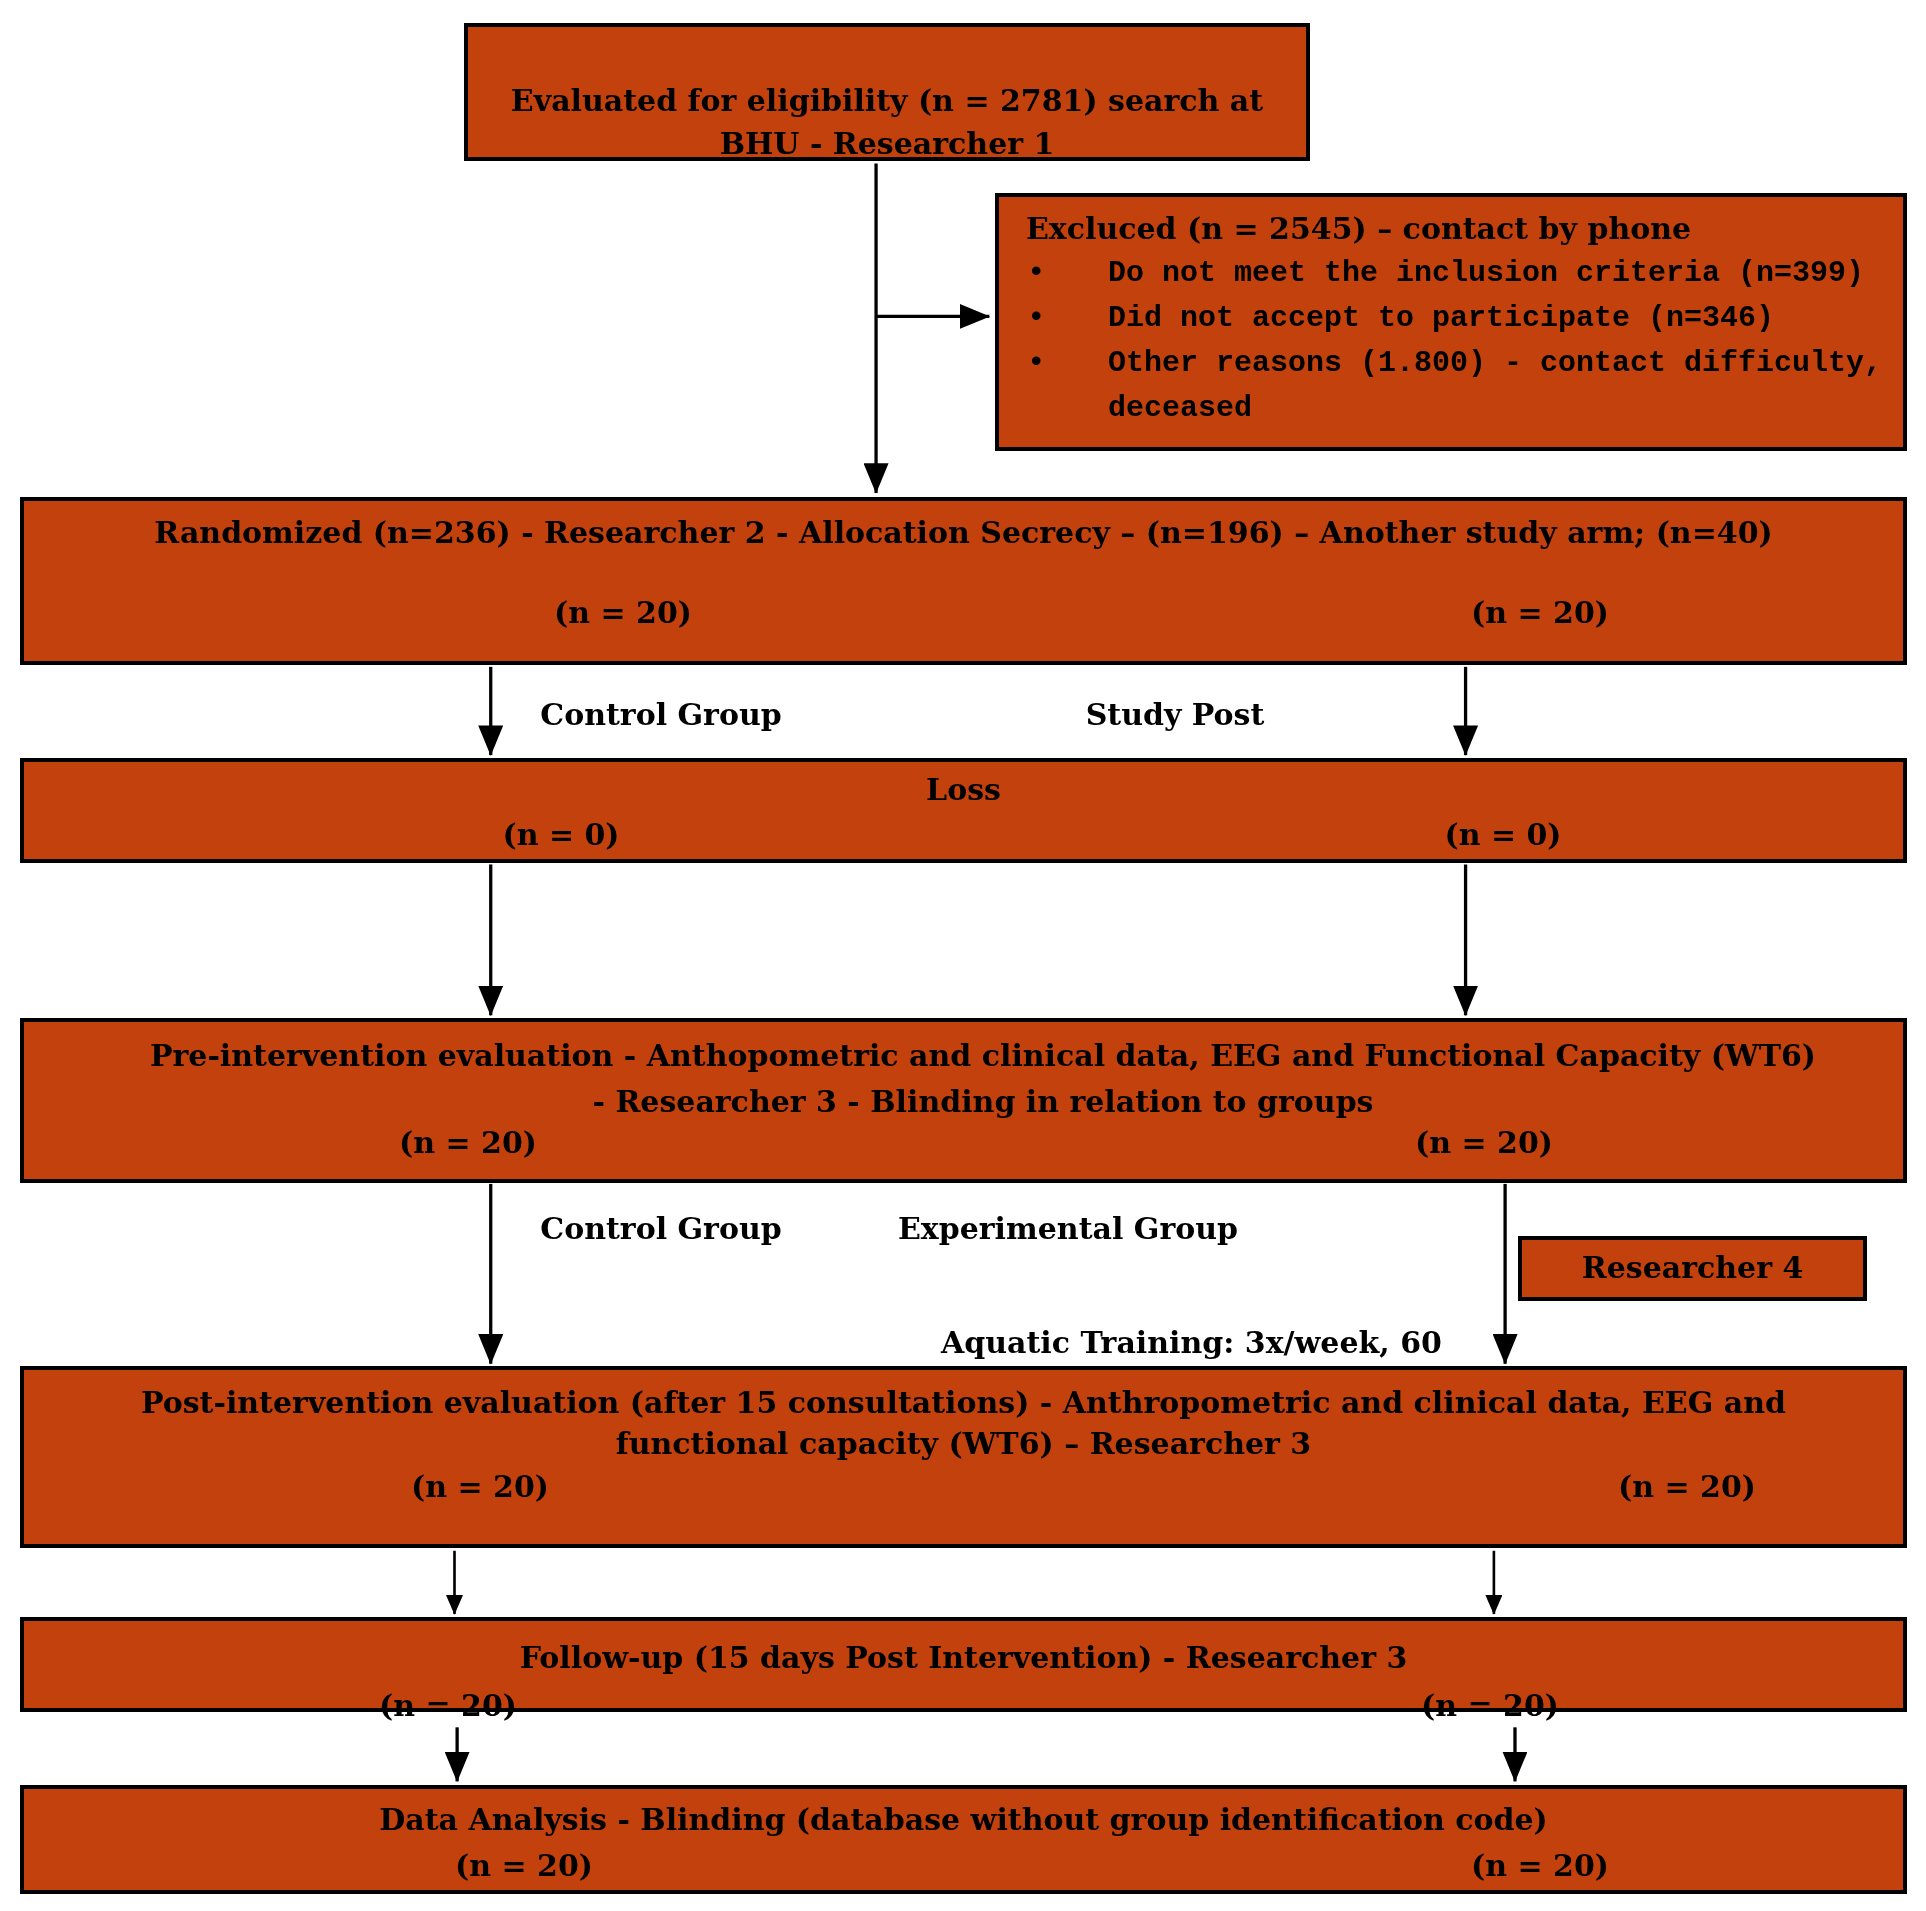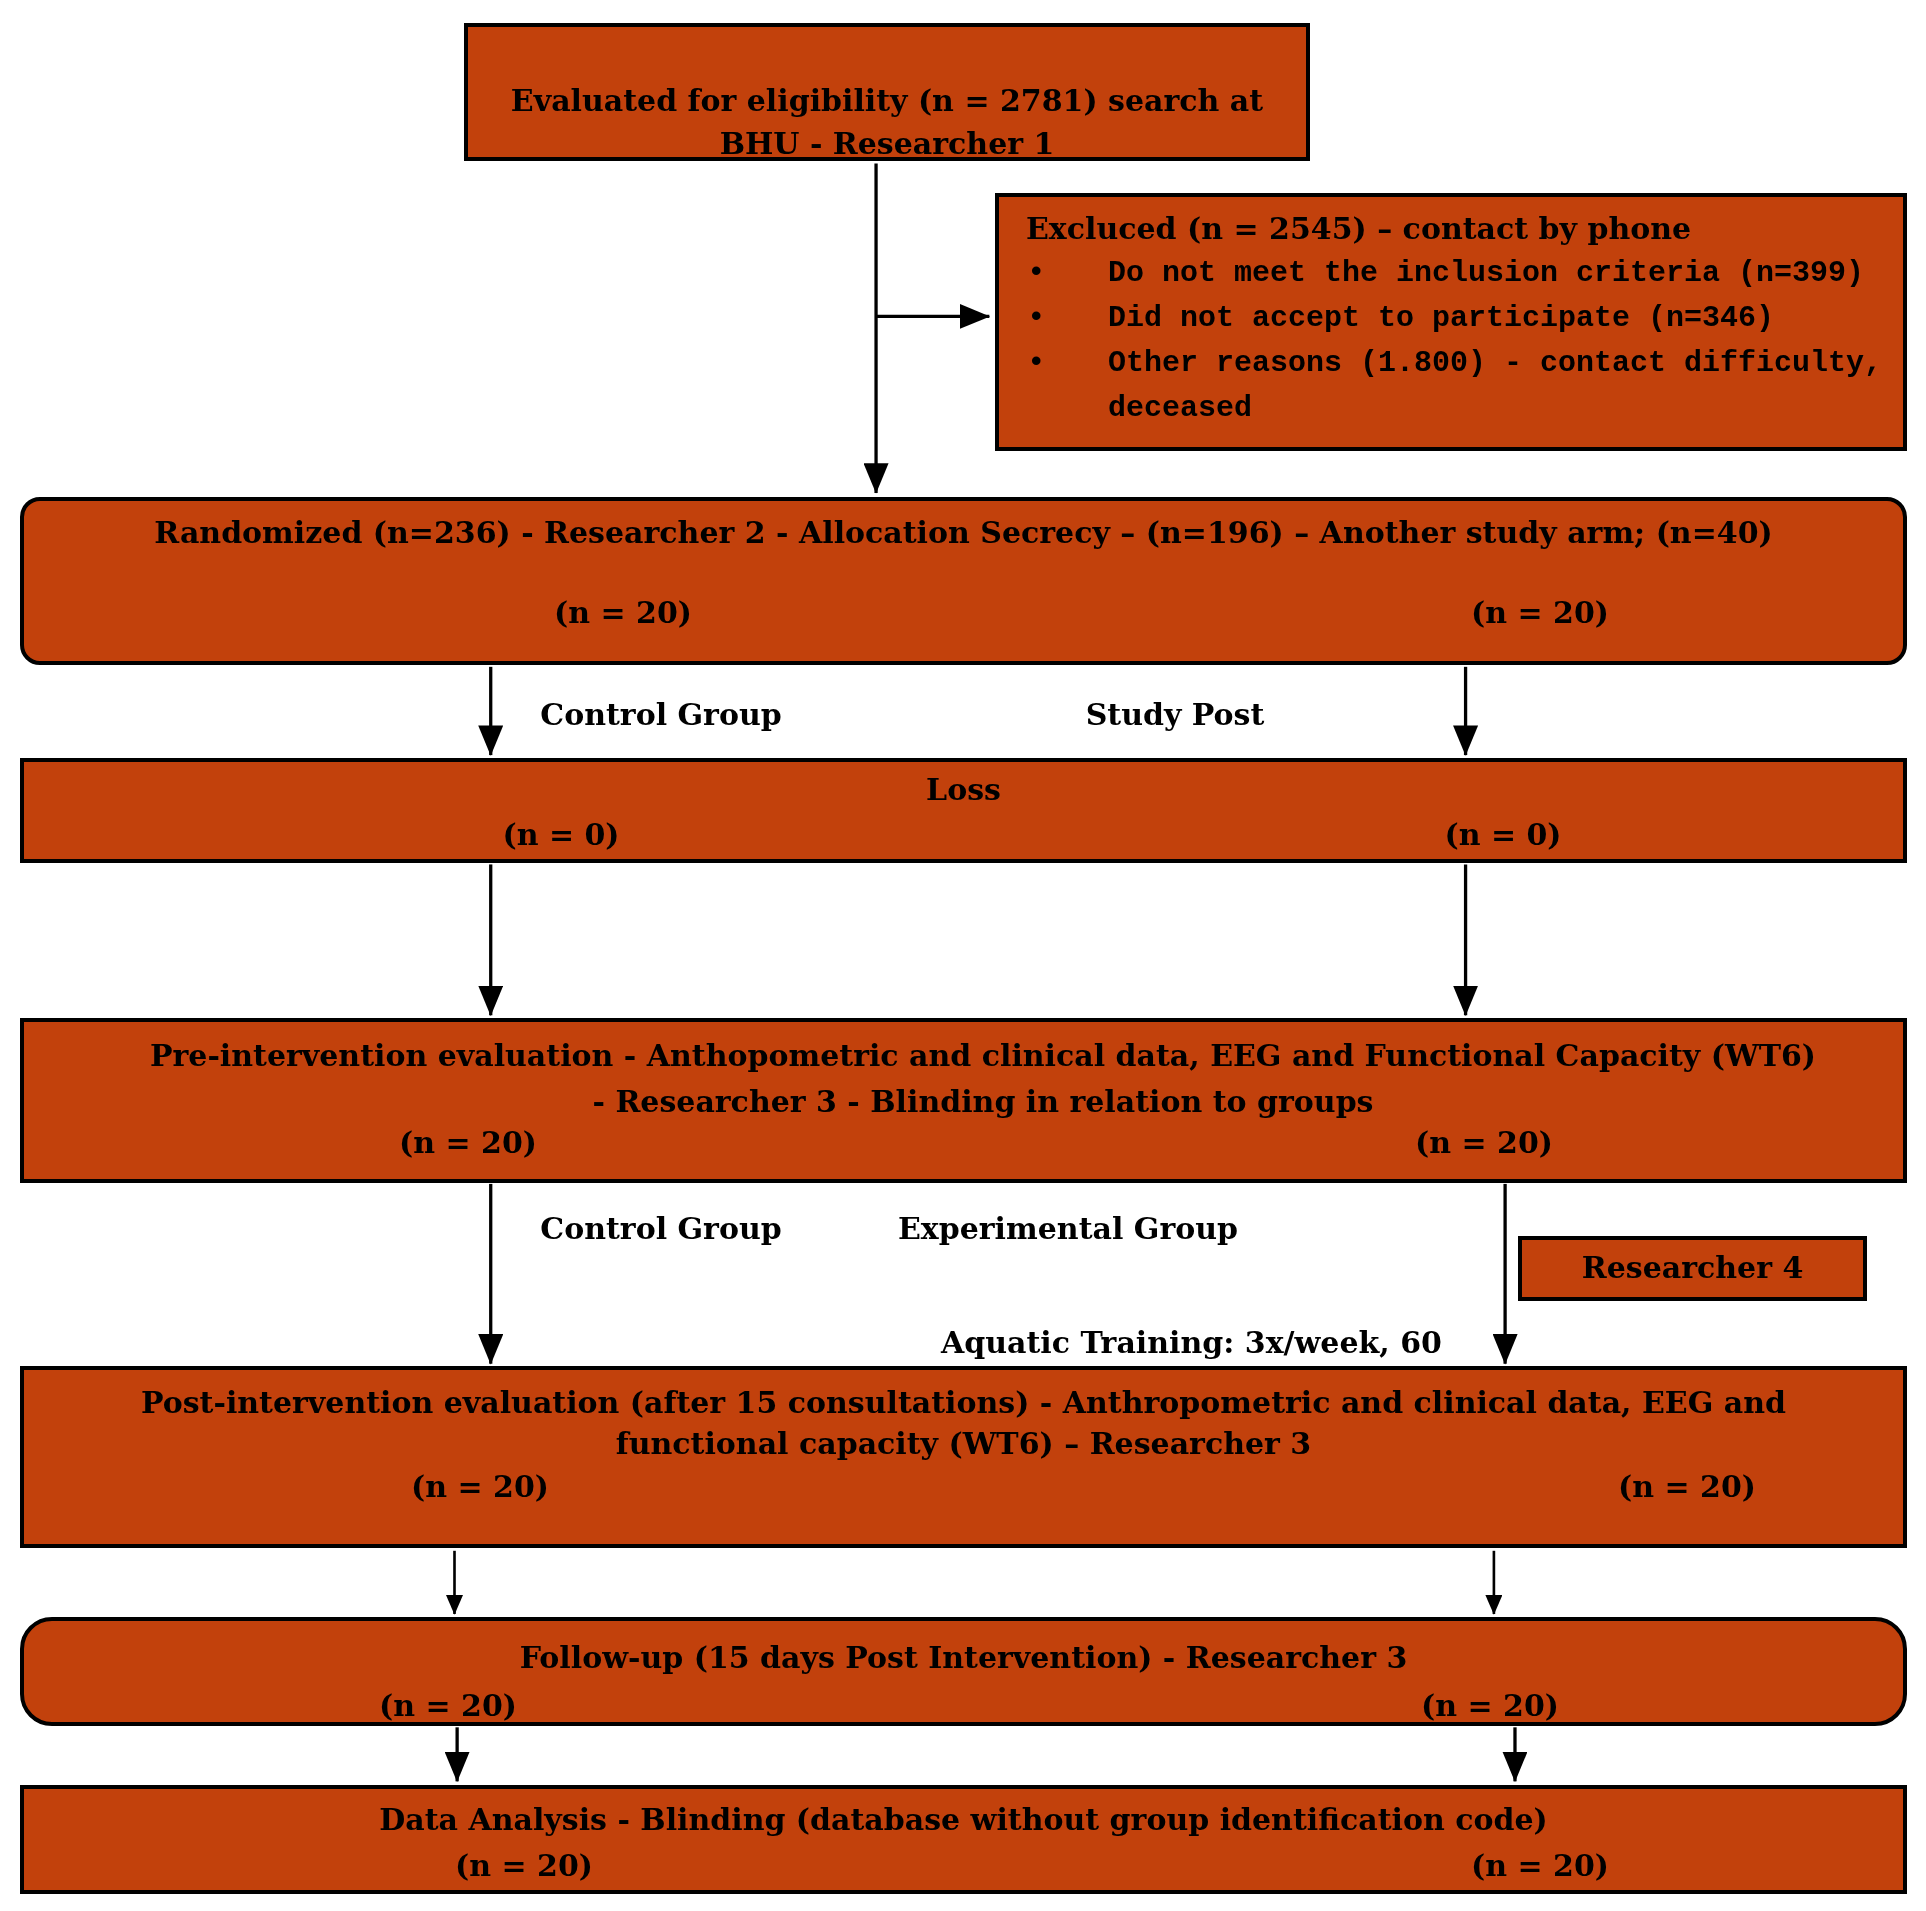--- a/index.html
+++ b/index.html
@@ -55,29 +55,29 @@
     padding-left: 82px;
     white-space: pre-line;
     line-height: 45px;
   }
   .box-excluded li::before {
     content: "\2022";
     position: absolute;
     left: 1.3px; top: 0;
   }
   
-  .box-randomized { left: 20px; top: 497px;  width: 1887px; height: 168px; border-radius: 20px; }
+  .box-randomized { left: 20px; top: 497px;  width: 1887px; height: 168px; }
   .box-randomized .title-center { padding-top: 10.5px; line-height: 42px; }
   .box-loss       { left: 20px; top: 758px; width: 1887px; height: 105px; }
   .box-loss .title-center { padding-top: 7.2px; line-height: 42px; }
   .box-pre        { left: 20px; top: 1018px; width: 1887px; height: 165px; }
   .box-pre .title-center { padding-top: 10.5px; line-height: 46px; margin-left: 39px; }
   .box-post       { left: 20px; top: 1366px; width: 1887px; height: 182px; }
   .box-post .title-center { padding-top: 12px; line-height: 41px; }
-  .box-followup   { left: 20px; top: 1617px; width: 1887px; height: 109px; border-radius: 32px; }
+  .box-followup   { left: 20px; top: 1617px; width: 1887px; height: 95px; }
   .box-followup .title-center { padding-top: 17px; line-height: 40px; }
   .box-analysis   { left: 20px; top: 1785px; width: 1887px; height: 109px; }
   .box-analysis .title-center { padding-top: 10.5px; line-height: 40px; }
   
   .box-researcher4 {
     left: 1518px; top: 1236px; width: 349px; height: 65px;
     text-align: center; line-height: 55px;
   }
   #connectors {
     position: absolute; left: 0; top: 0;

